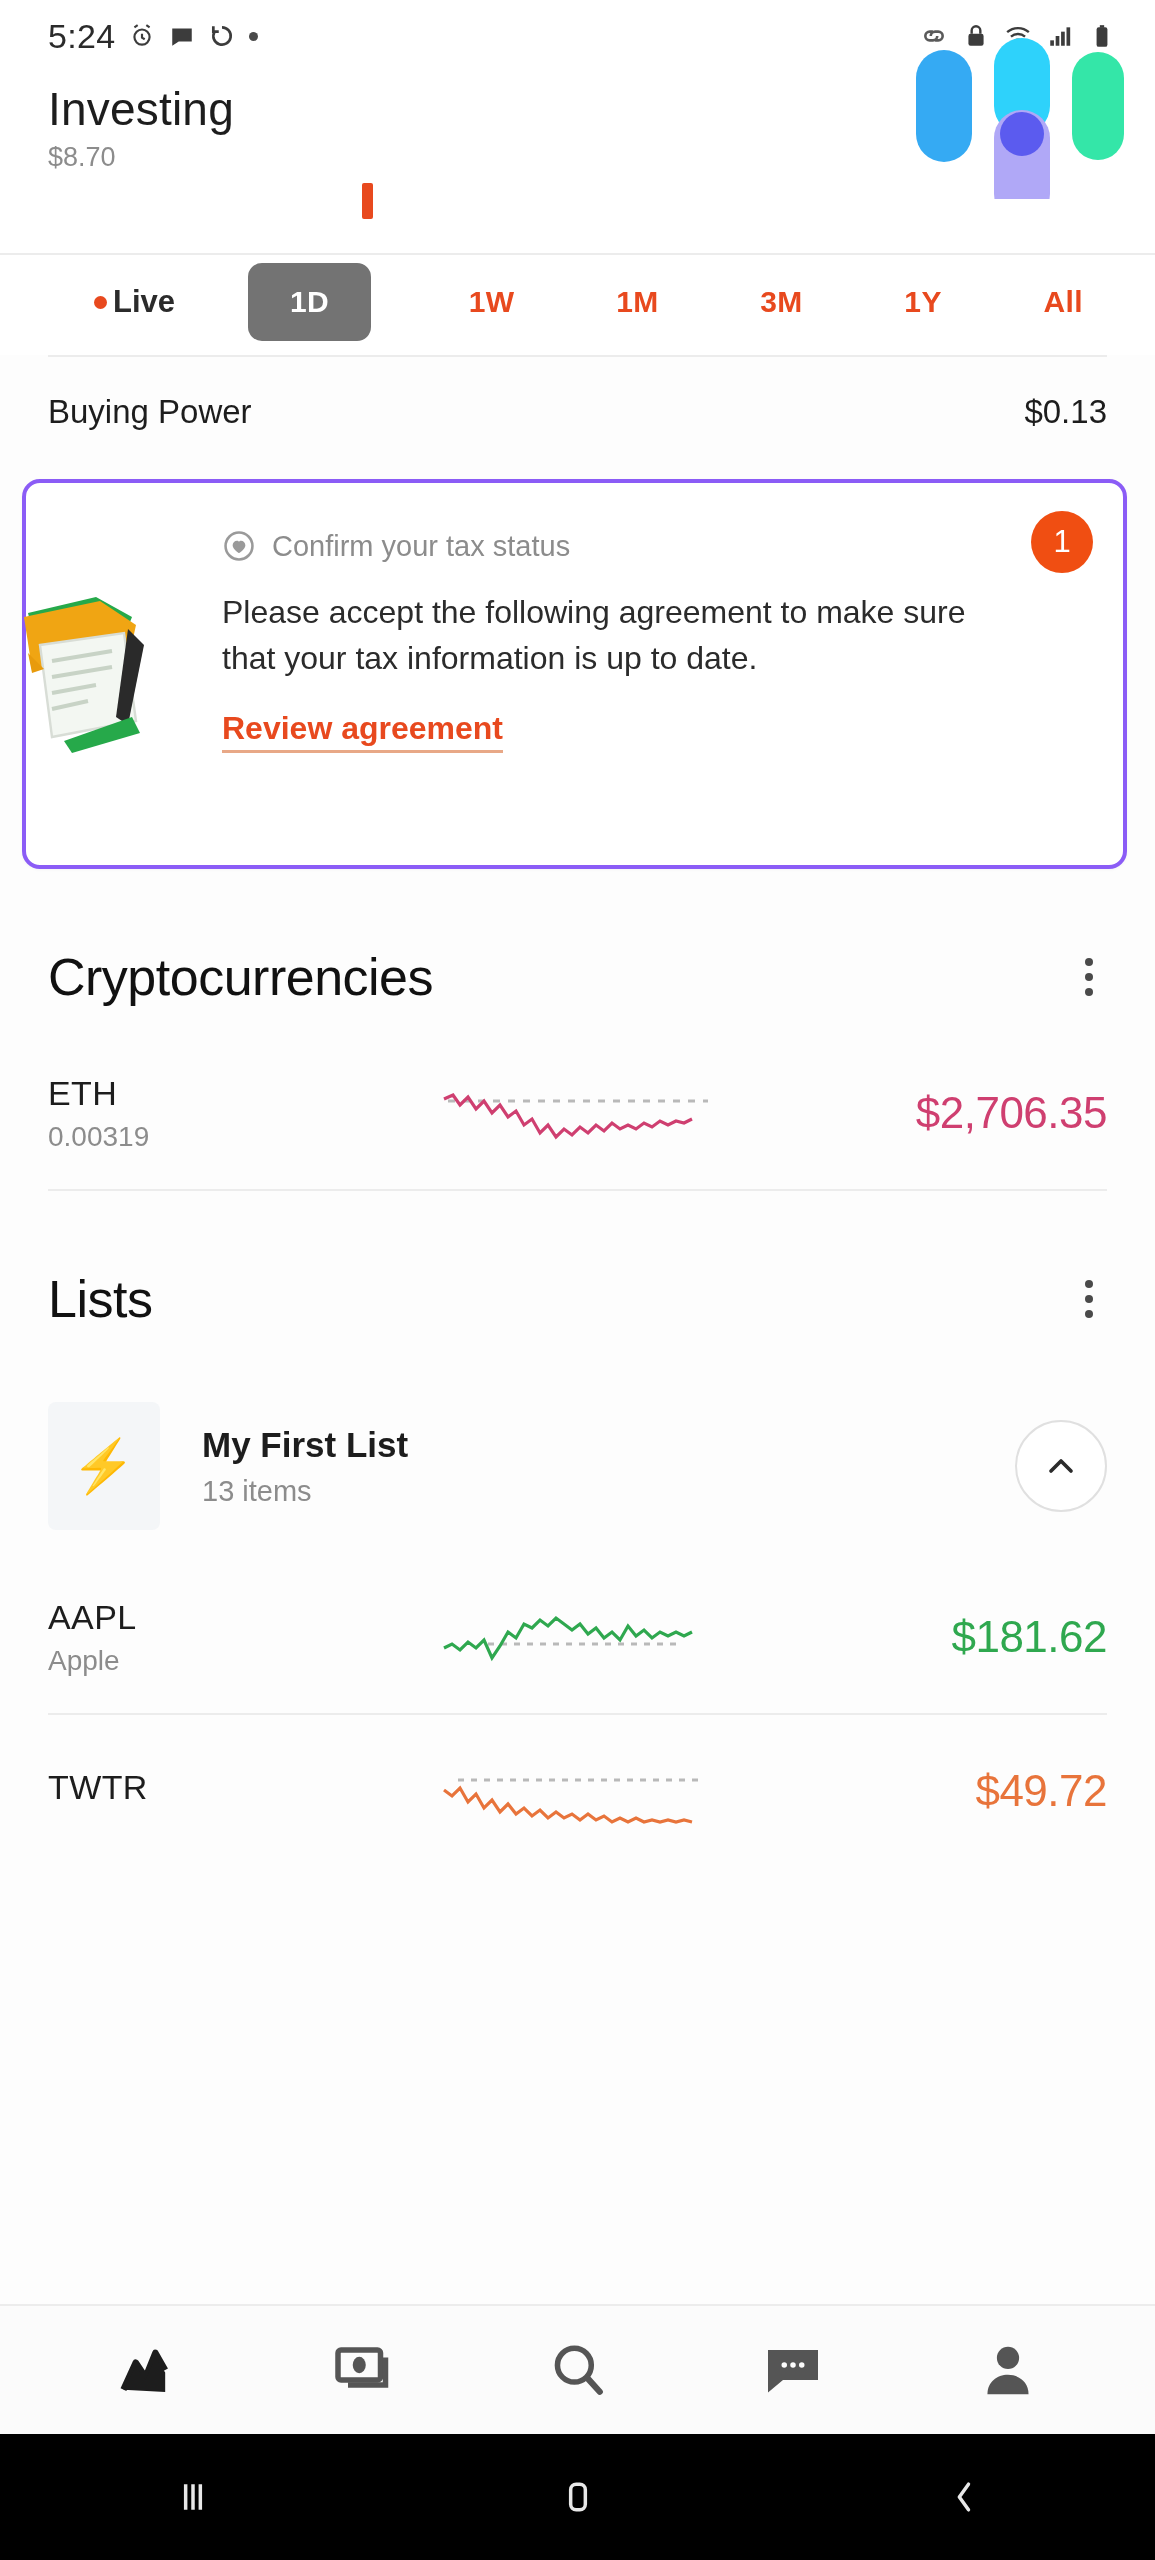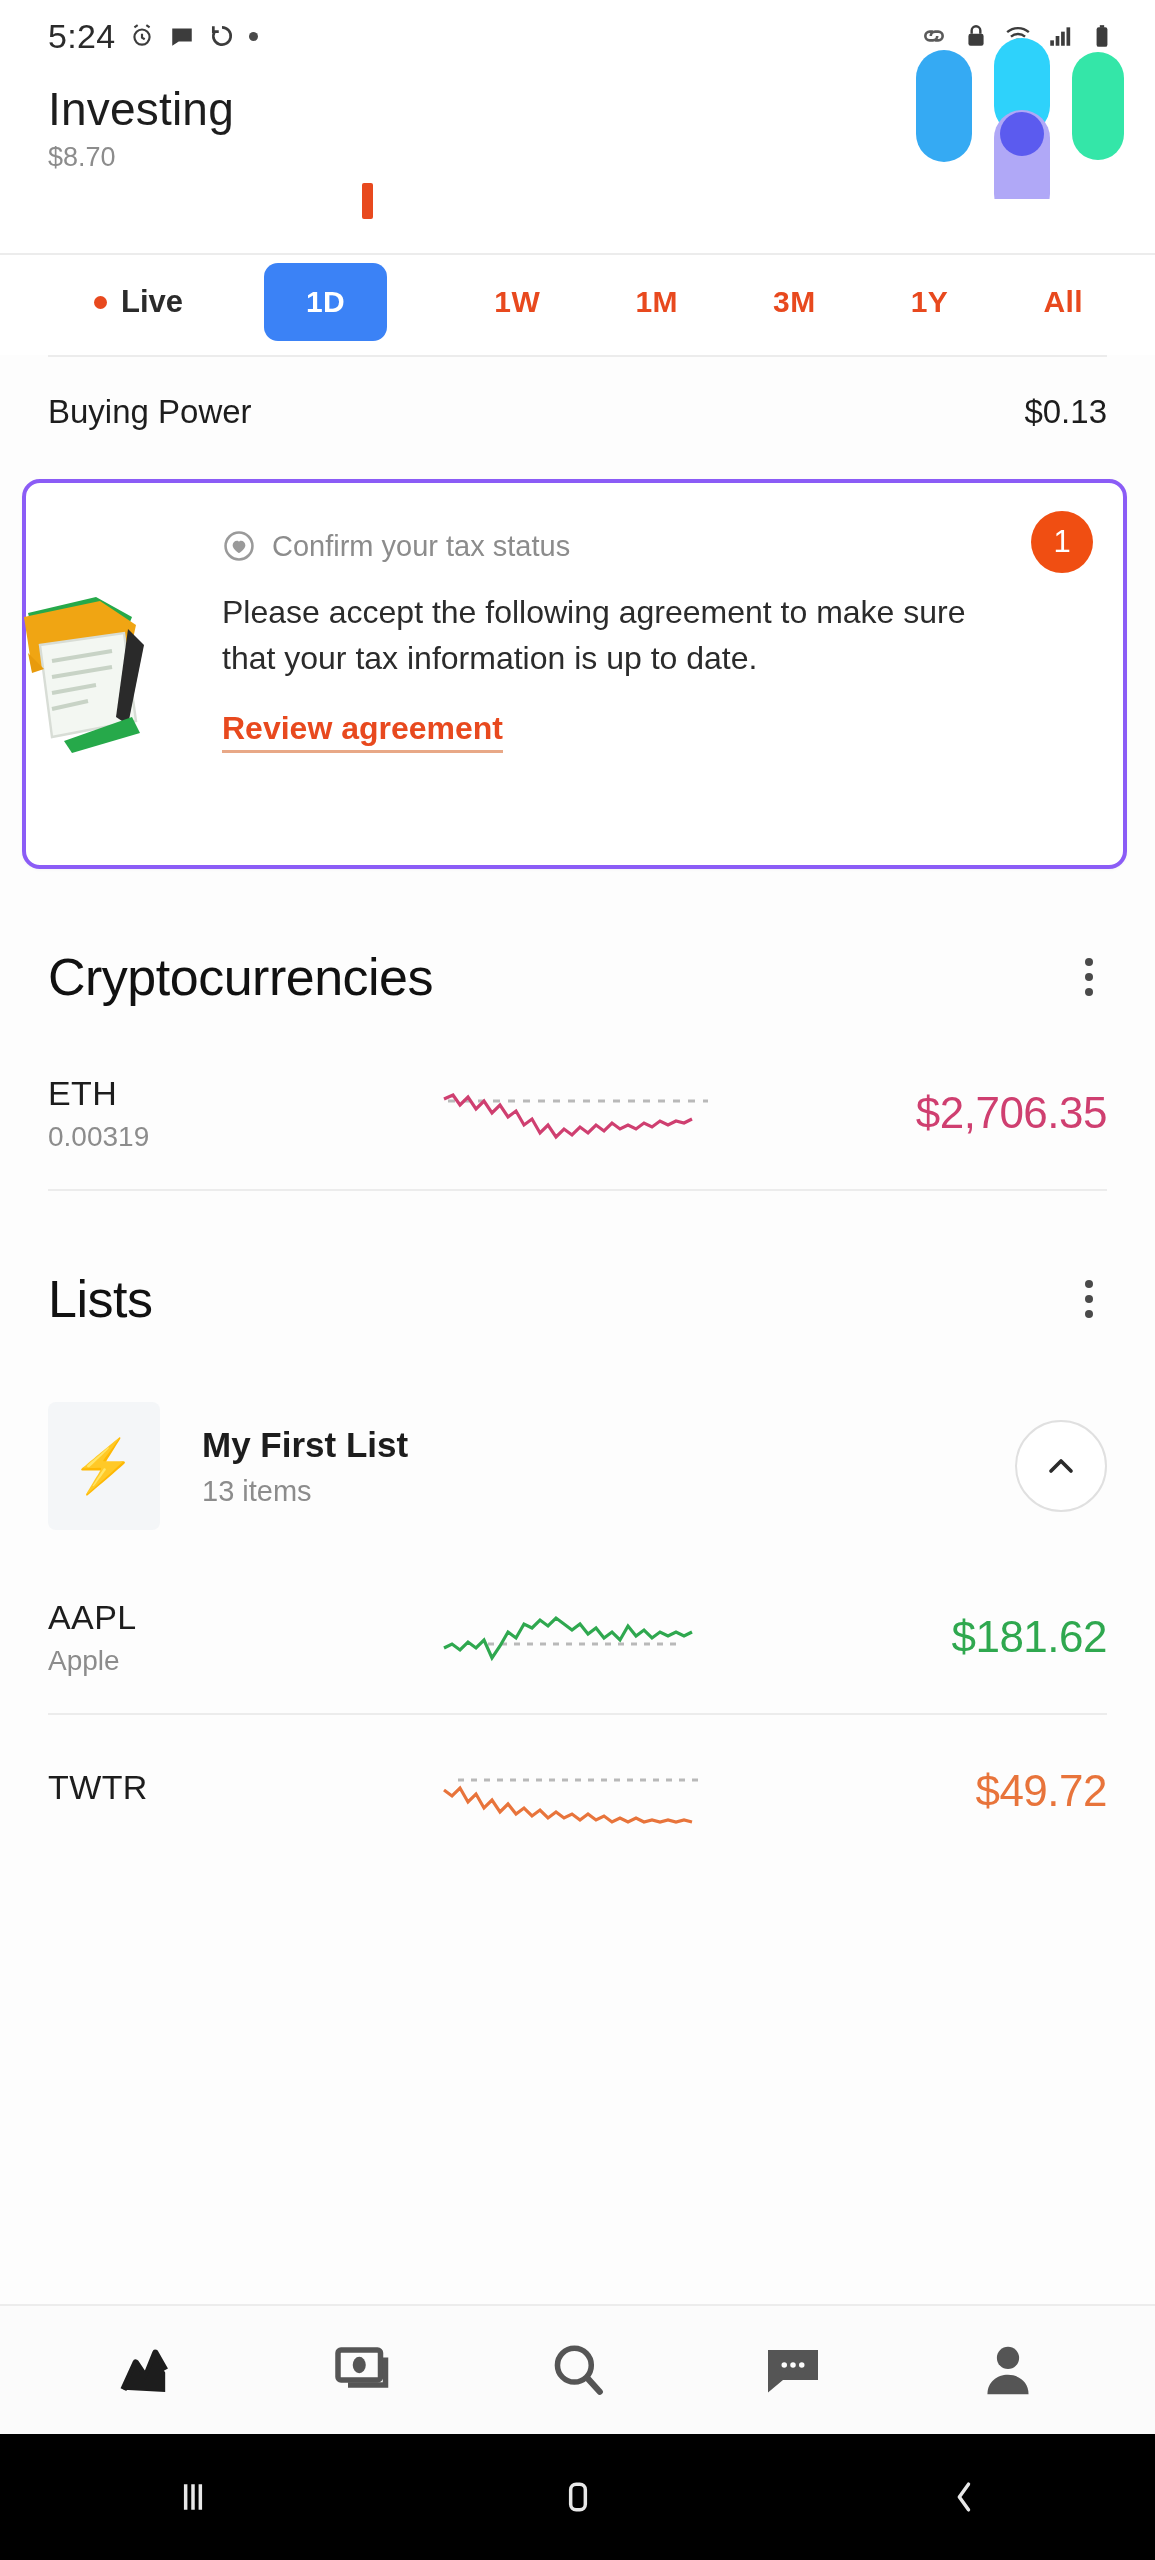--- a/index.html
+++ b/index.html
@@ -40,32 +40,32 @@
   
   .chartstrip { position: relative; height: 56px; background: #ffffff; border-bottom: 2px solid #ececec; }
   .chart-tick { position: absolute; left: 362px; top: -16px; width: 11px; height: 36px; background: #e8491e; border-radius: 2px; }
 
   
   .ranges {
     display: flex; align-items: center;
     padding: 24px 48px 30px 48px;
     gap: 0; background: #ffffff;
   }
-  .live { display: flex; align-items: center; gap: 14px; width: 200px; padding-left: 46px; }
+  .live { display: flex; align-items: center; gap: 6px; width: 200px; padding-left: 46px; }
   .live-dot { width: 13px; height: 13px; border-radius: 50%; background: #e8491e; }
   .live-label { font-size: 31px; color: #2b2b2b; font-weight: bold; }
   .range-list { display: flex; align-items: center; flex: 1; justify-content: space-between; padding-right: 20px; }
   .range {
     font-size: 30px; color: #e8491e; font-weight: bold;
     padding: 6px 4px; letter-spacing: .4px;
   }
   .range.sel {
-    background: #3b82f6; color: #ffffff;
+    background: #737373; color: #ffffff;
     border-radius: 14px; padding: 22px 42px;
-    margin: -16px 16px;
+    margin: -16px 0;
   }
 
   .divider { height: 2px; background: #ececec; margin: 0 48px; }
 
   
   .buying {
     display: flex; align-items: center; justify-content: space-between;
     padding: 36px 48px 40px 48px;
     gap: 17px;
   }

